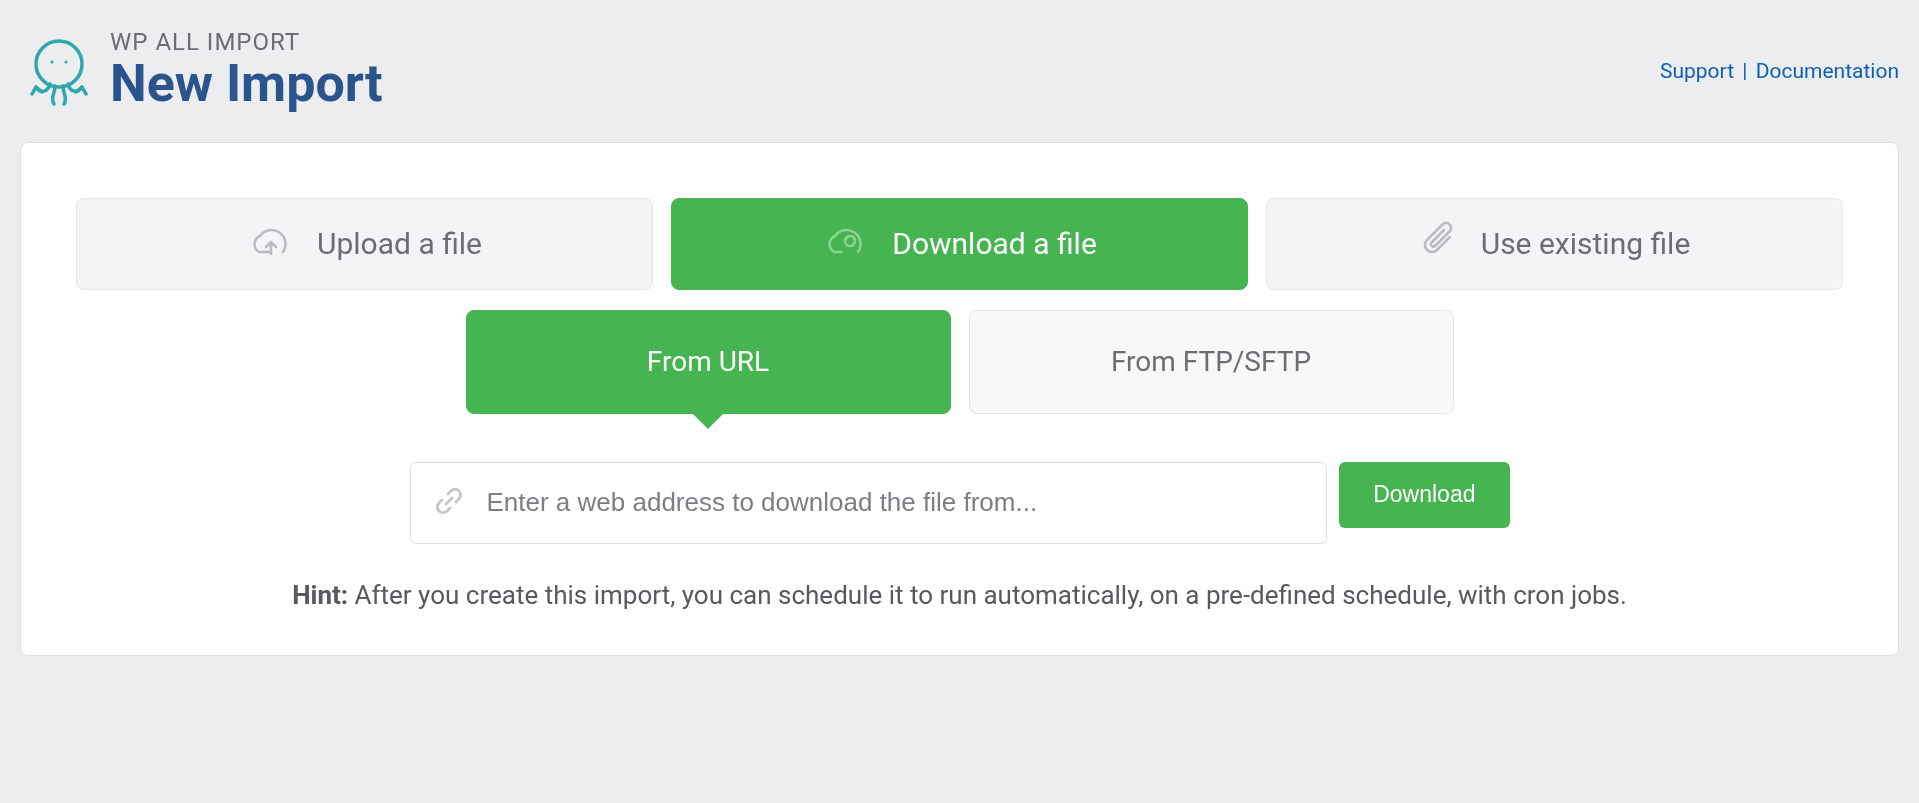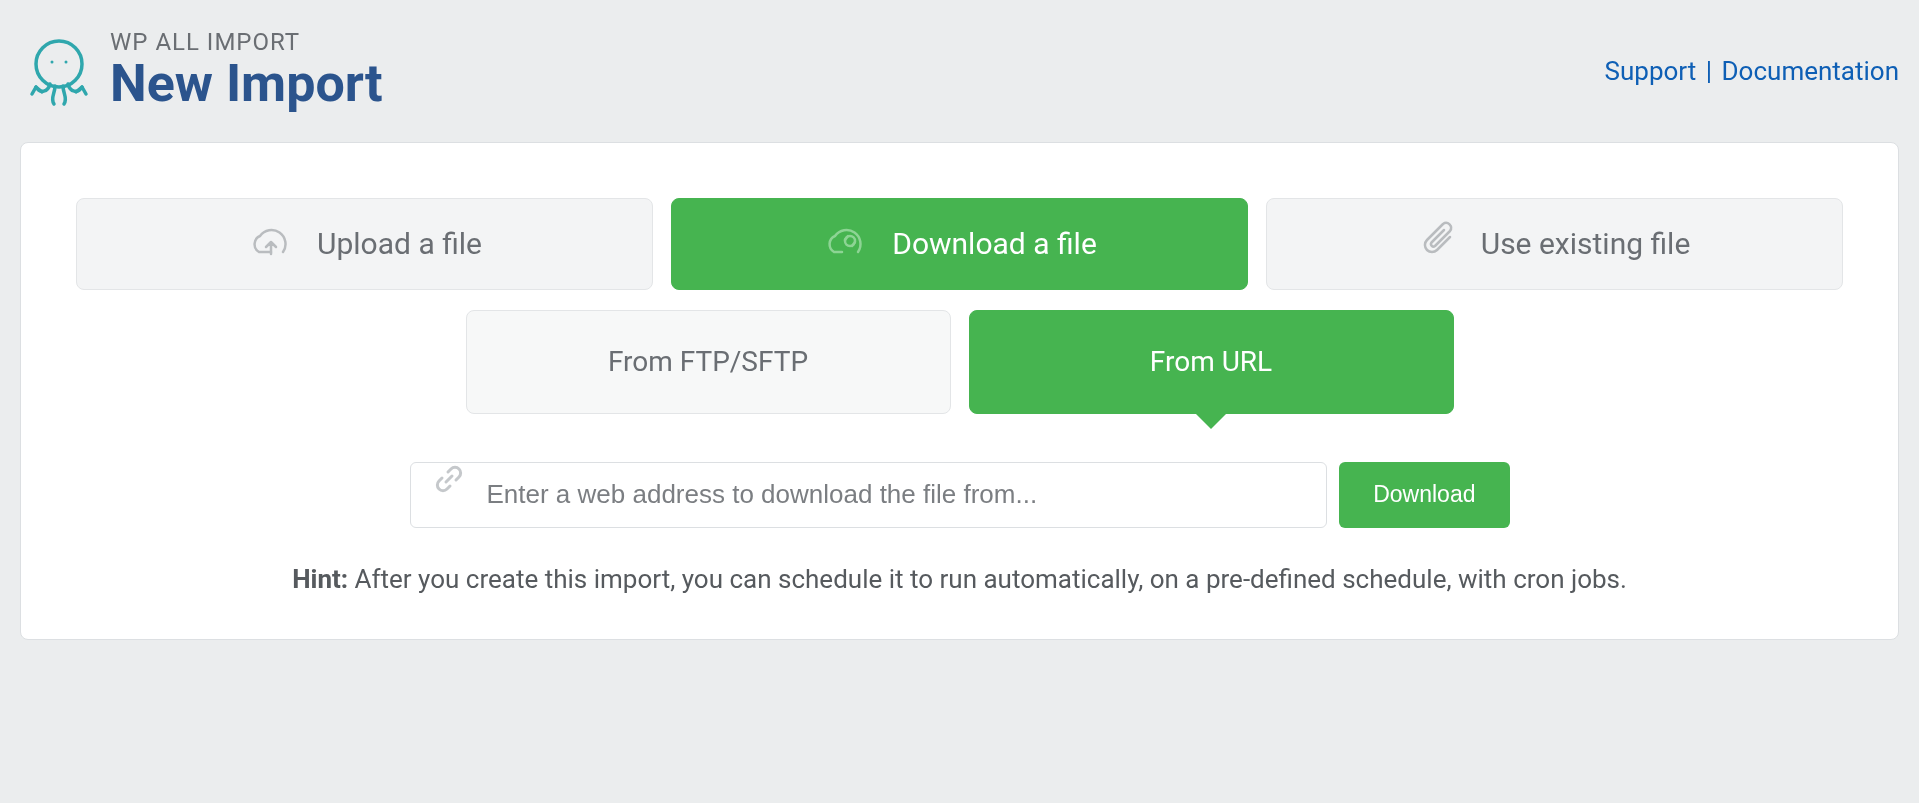--- a/index.html
+++ b/index.html
@@ -29,21 +29,21 @@
       color: #6a6e73;
       letter-spacing: 1px;
     }
     .header-title {
       font-size: 52px;
       font-weight: 700;
       color: #2b548d;
       margin-top: 2px;
     }
     .header-links {
-      font-size: 26px;
+      font-size: 21px;
       text-align: center;
     }
     .header-links a {
       color: #0e5fb5;
       text-decoration: none;
     }
     .sep { color: #0e5fb5; margin: 0 3px; }
 
     .panel {
       background: #fff;
@@ -125,22 +125,23 @@
       justify-content: center;
       align-items: stretch;
       margin: 48px auto 0;
       max-width: 1100px;
     }
     .input-wrap {
       flex: 1;
       border: 1px solid #dcdfe2;
       border-radius: 6px;
       display: flex;
+      align-items: center;
       padding: 0 22px;
-      height: 66px;
+      height: 82px;
       background: #fff;
     }
     .input-wrap svg { flex: none; margin-right: 22px; }
     .input-wrap input {
       flex: 1;
       border: none;
       outline: none;
       font-size: 26px;
       color: #444;
       background: transparent;
@@ -221,25 +222,25 @@
       <span>
         <svg width="42" height="42" viewBox="0 0 42 42" fill="none" stroke="#b9bcbf" stroke-width="2.5" stroke-linecap="round" stroke-linejoin="round">
           <path d="M31 18 L18 31 A7 7 0 0 1 8 21 L24 5 A5 5 0 0 1 31 12 L16 27 A2.5 2.5 0 0 1 12.5 23.5 L25 11"></path>
         </svg>
       </span>
       <span>Use existing file</span>
     </div>
   </div>
 
   <div class="subtab-row">
+    <div class="subtab active">
+      <span>From URL</span>
+    </div>
     <div class="subtab">
       <span>From FTP/SFTP</span>
-    </div>
-    <div class="subtab active">
-      <span>From URL</span>
     </div>
   </div>
 
   <div class="input-row">
     <div class="input-wrap">
       <span>
         <svg width="32" height="32" viewBox="0 0 32 32" fill="none" stroke="#c5c8cb" stroke-width="3" stroke-linecap="round" stroke-linejoin="round">
           <path d="M13 19 L19 13"></path>
           <path d="M15 9 L18 6 A5 5 0 0 1 26 14 L23 17"></path>
           <path d="M17 23 L14 26 A5 5 0 0 1 6 18 L9 15"></path>

